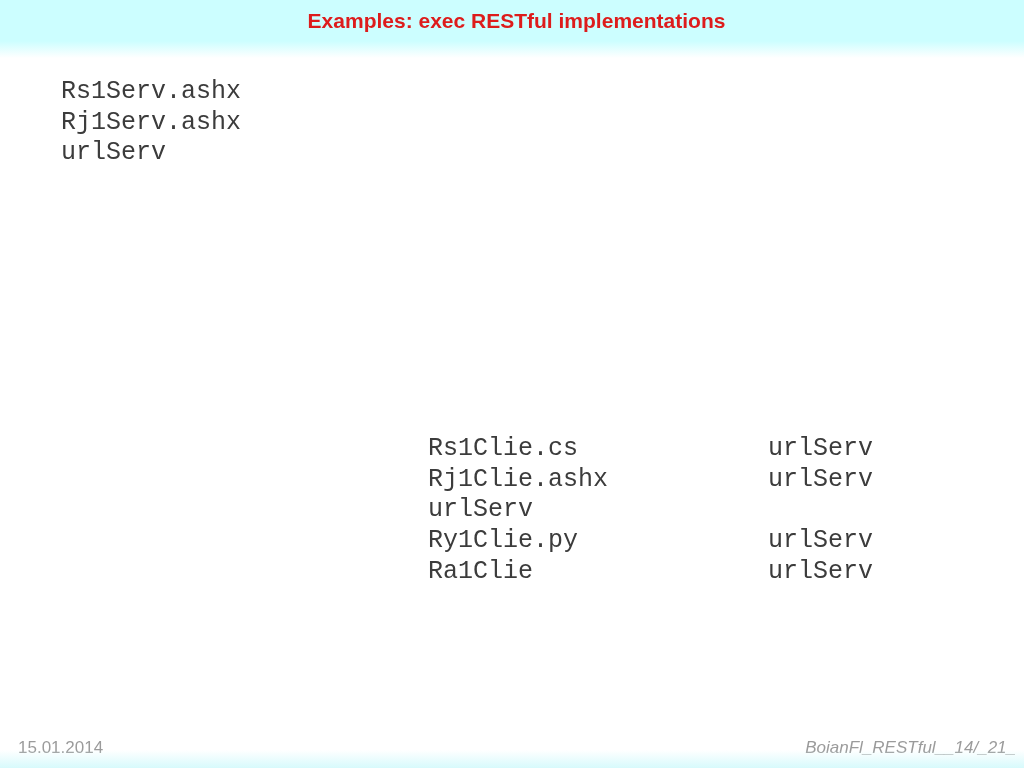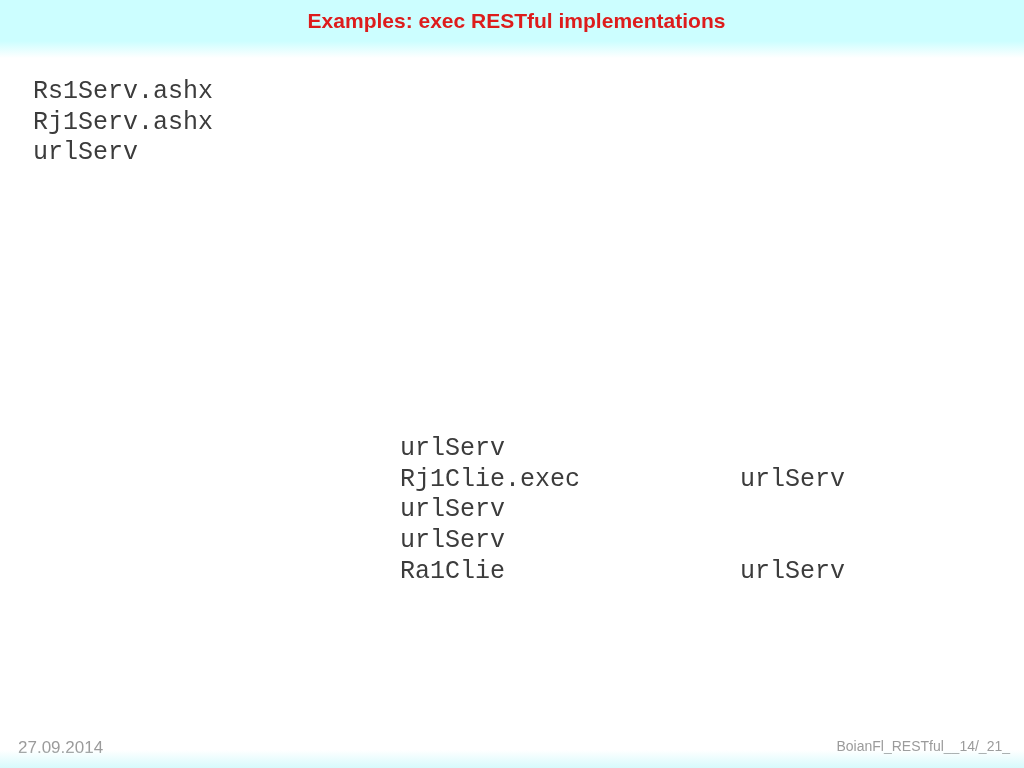--- a/index.html
+++ b/index.html
@@ -26,20 +26,21 @@
   .slide-title {
     display: inline-block;
     line-height: 41px;
     font-size: 21px;
     font-weight: bold;
     color: #dd1c1c;
     letter-spacing: 0px;
   }
   .code-block {
     position: absolute;
+    margin-left: 28px;
   }
   .server-files-block {
     left: 33px;
     top: 77px;
   }
   .client-files-block {
     left: 400px;
     top: 434px;
   }
   .code-row {
@@ -54,24 +55,25 @@
   .client-files-block .file-name { width: 340px; }
   .footer-date {
     position: absolute;
     left: 18px;
     top: 738px;
     font-size: 17px;
     color: #9b9b9b;
   }
   .footer-doc-ref {
     position: absolute;
-    right: 23px;
+    right: 17px;
     top: 738px;
-    font-size: 14px;
+    font-size: 17px;
     color: #9b9b9b;
+    font-style: italic;
   }
   .bottom-accent-bar {
     position: absolute;
     left: 0; right: 0; bottom: 0;
     height: 18px;
     background: linear-gradient(to bottom, rgba(204,254,255,0) 0%, #d7fafc 100%);
   }
 </style>
 </head>
 <body>
@@ -91,37 +93,39 @@
       <span class="file-name">Rj1Serv.ashx</span>
       <span class="url-note"></span>
     </div>
     <div class="code-row">
       <span class="url-note">urlServ</span>
     </div>
   </div>
 
   <div class="code-block client-files-block">
     <div class="code-row">
+      <span class="file-name">Rs1Clie.cs</span>
       <span class="url-note">urlServ</span>
     </div>
     <div class="code-row">
-      <span class="file-name">Rj1Clie.exec</span>
+      <span class="file-name">Rj1Clie.ashx</span>
       <span class="url-note">urlServ</span>
     </div>
     <div class="code-row">
       <span class="url-note">urlServ</span>
     </div>
     <div class="code-row">
+      <span class="file-name">Ry1Clie.py</span>
       <span class="url-note">urlServ</span>
     </div>
     <div class="code-row">
       <span class="file-name">Ra1Clie</span>
       <span class="url-note">urlServ</span>
     </div>
   </div>
 
-  <div class="footer-date">27.09.2014</div>
+  <div class="footer-date">15.01.2014</div>
 
   <div class="footer-doc-ref">BoianFl_RESTful__14/_21_</div>
 
   <div class="bottom-accent-bar"></div>
 
 </div>
 
 </body></html>

